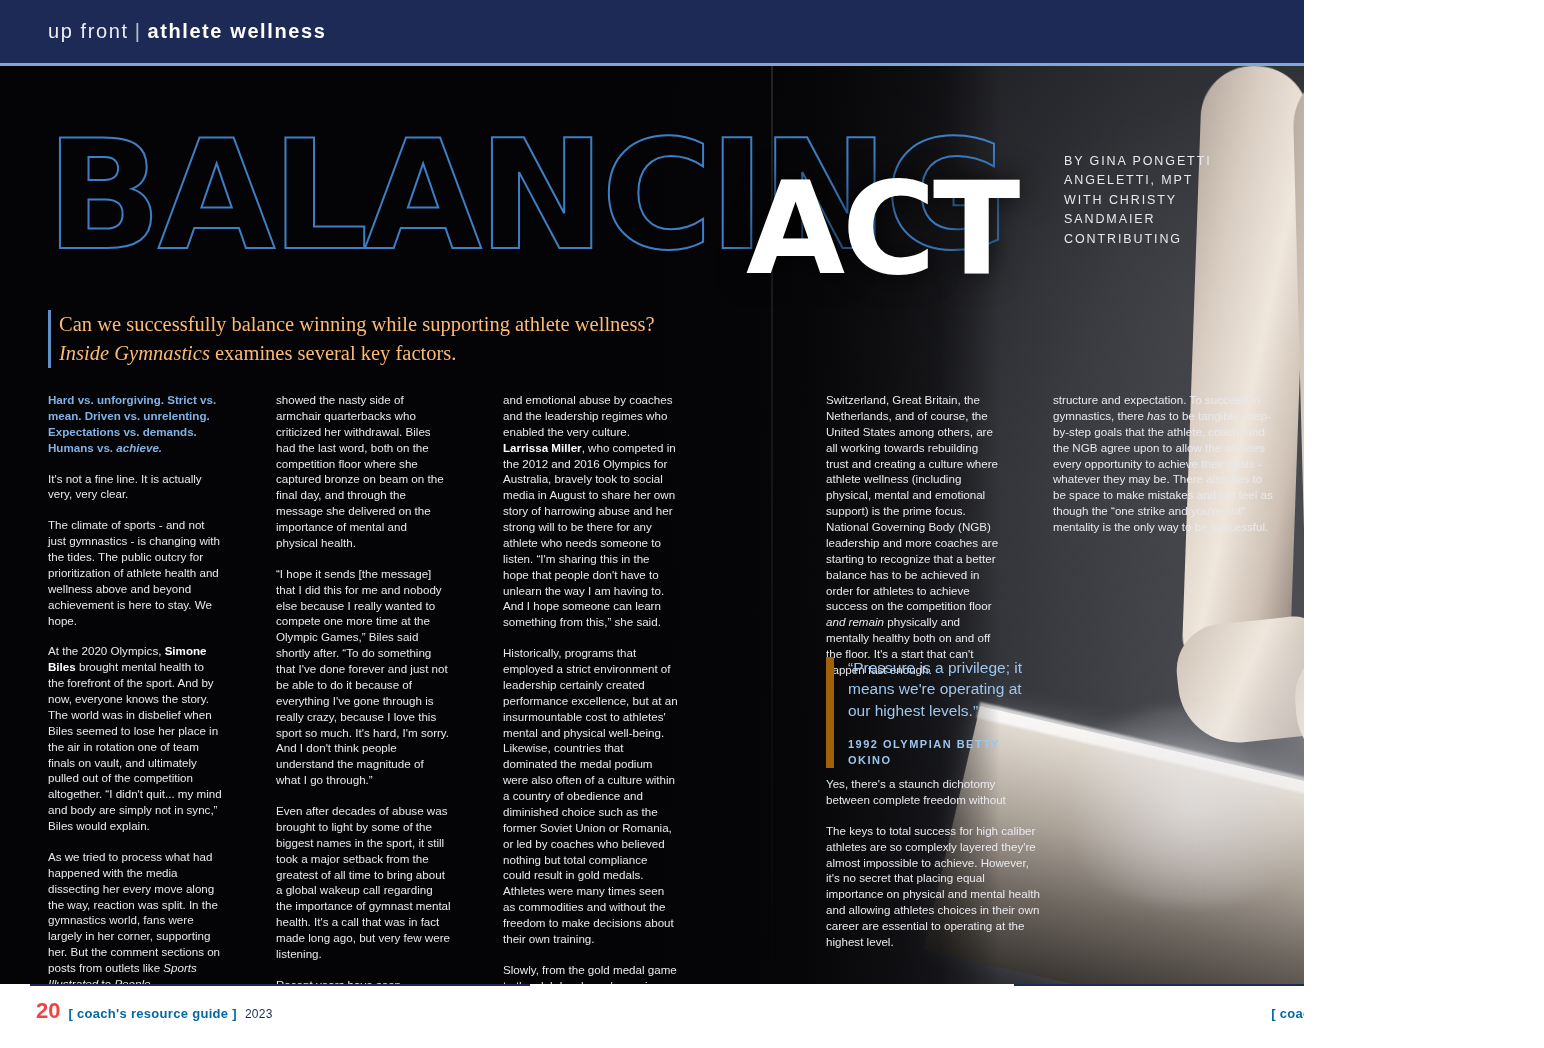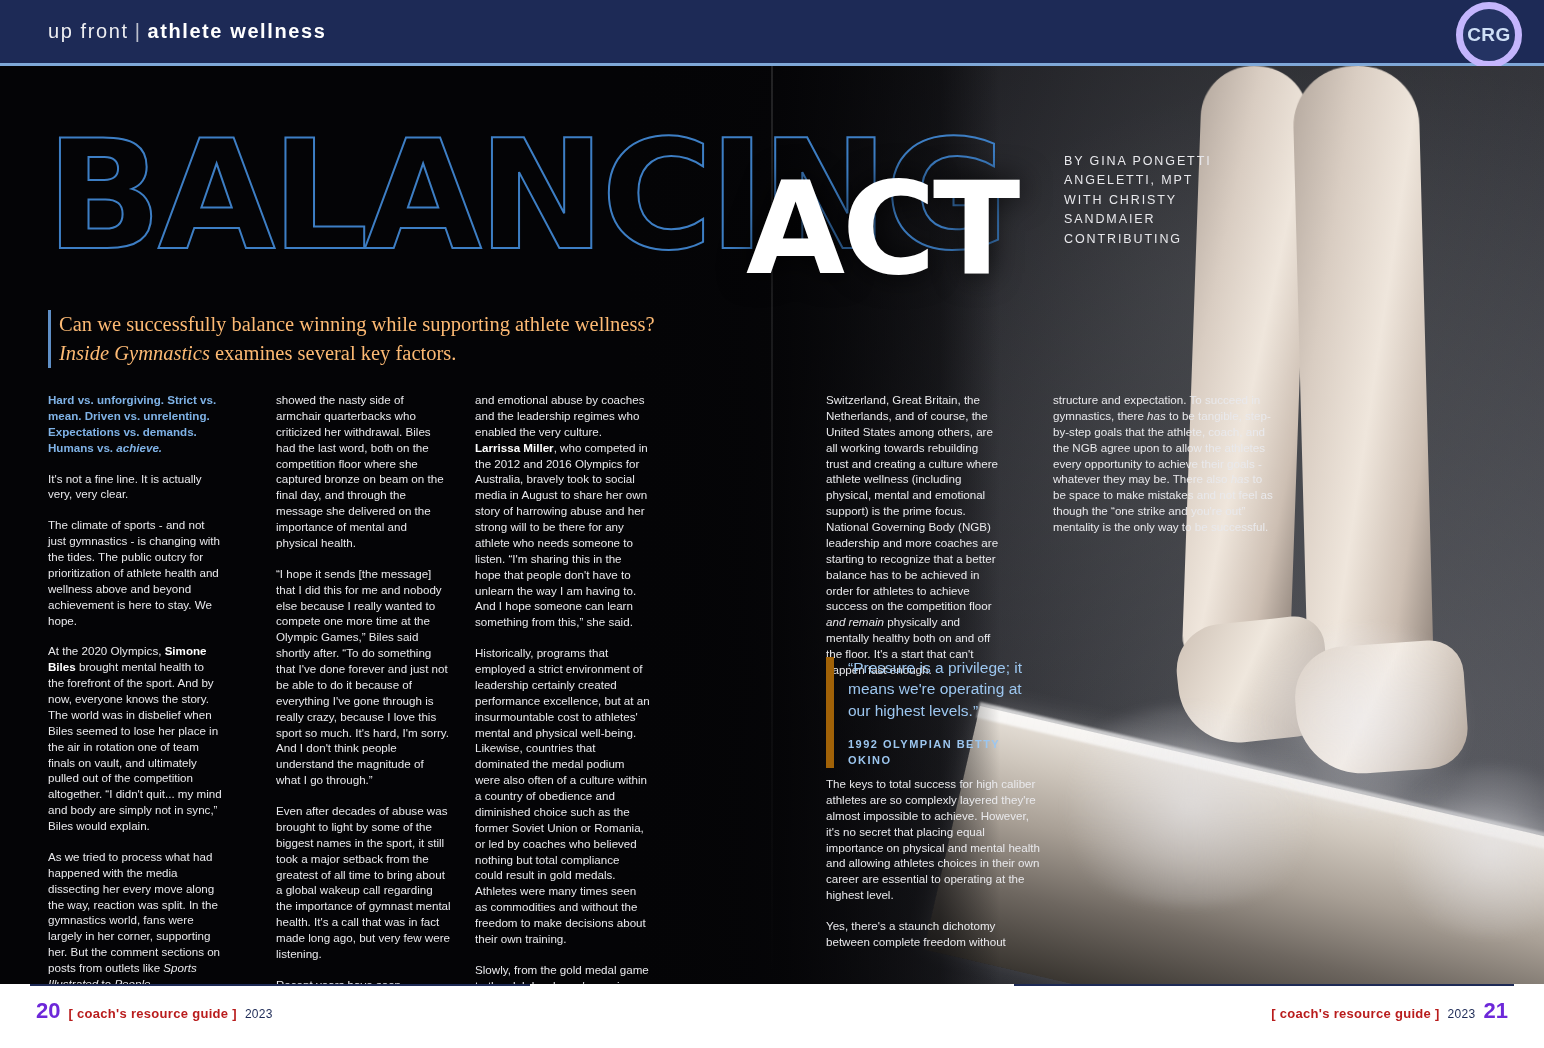--- a/index.html
+++ b/index.html
@@ -6,21 +6,21 @@
   html, body { margin: 0; padding: 0; }
   body {
     width: 1544px; height: 1048px;
     background: #ffffff;
     font-family: "Liberation Sans", sans-serif;
     overflow: hidden;
     position: relative;
   }
   #page {
     position: relative;
-    width: 1544px; height: 1048px;
+    width: 1304px; height: 1048px;
     background: #050508;
     overflow: hidden;
   }
 
   
   #header-bar {
     position: absolute; left: 0; top: 0; width: 1544px; height: 66px;
     background: #1d2a56;
     border-bottom: 3px solid #7fa8d8;
   }
@@ -125,43 +125,43 @@
     position: absolute; top: 392px; width: 175px;
     color: #e9e9ec; font-size: 11.6px; line-height: 1.37;
   }
   .col p { margin: 0 0 15px 0; }
   .col p:last-child { margin-bottom: 0; }
   .col .lede { color: #7fb2e6; font-weight: 700; }
   .col b { font-weight: 700; color: #ffffff; }
   .col em { font-style: italic; }
   #col1 { left: 48px; }
   #col2 { left: 276px; }
-  #col3 { left: 475px; }
+  #col3 { left: 503px; }
   #col4 { left: 826px; }
   #col5 { left: 1053px; width: 222px; }
 
   
   #pullquote {
     position: absolute; left: 826px; top: 657px; width: 214px;
     padding-left: 14px; border-left: 8px solid #a16207;
   }
   #pullquote .q { color: #9cc6ef; font-size: 15.5px; line-height: 1.38; }
   #pullquote .attr {
     margin-top: 16px; color: #9cc6ef; font-size: 11px;
     letter-spacing: 1.5px; font-weight: 700; line-height: 1.4;
   }
 
   
   #footer { position: absolute; left: 0; top: 984px; width: 1544px; height: 64px; background: #ffffff; }
   #footer-rule-left { position: absolute; left: 30px; top: 0px; width: 500px; height: 2px; background: #1d2a56; }
   #footer-rule-right { position: absolute; right: 30px; top: 0px; width: 500px; height: 2px; background: #1d2a56; }
   #folio-left { position: absolute; left: 36px; top: 14px; display: flex; align-items: baseline; gap: 8px; }
   #folio-right { position: absolute; right: 36px; top: 14px; display: flex; align-items: baseline; gap: 8px; }
-  .folio-num { font-size: 22px; font-weight: 700; color: #6d28d9; }
-  .folio-label { font-size: 13px; font-weight: 700; color: #b91c1c; letter-spacing: .3px; }
+  .folio-num { font-size: 22px; font-weight: 700; color: #ef4444; }
+  .folio-label { font-size: 13px; font-weight: 700; color: #0369a1; letter-spacing: .3px; }
   .folio-year { font-size: 12px; color: #1d2a56; letter-spacing: .3px; }
 
   #gutter { position: absolute; left: 771px; top: 66px; width: 2px; height: 918px;
             background: linear-gradient(180deg, rgba(255,255,255,.12), rgba(255,255,255,0)); }
 </style>
 </head>
 <body>
 
 <div id="page">
 
@@ -239,16 +239,16 @@
       <span class="folio-year">2023</span>
     </div>
     <div id="folio-right">
       <span class="folio-label">[ coach's resource guide ]</span>
       <span class="folio-year">2023</span>
       <span class="folio-num">21</span>
     </div>
   </div>
 
 <div class="col" id="col4b" style="left: 826px; top: 776px; width: 214px;">
+      <p>Yes, there's a staunch dichotomy between complete freedom without</p>
       <p>The keys to total success for high caliber athletes are so complexly layered they're almost impossible to achieve. However, it's no secret that placing equal importance on physical and mental health and allowing athletes choices in their own career are essential to operating at the highest level.</p>
-      <p>Yes, there's a staunch dichotomy between complete freedom without</p>
     </div>
   </div>
 
 </body></html>

